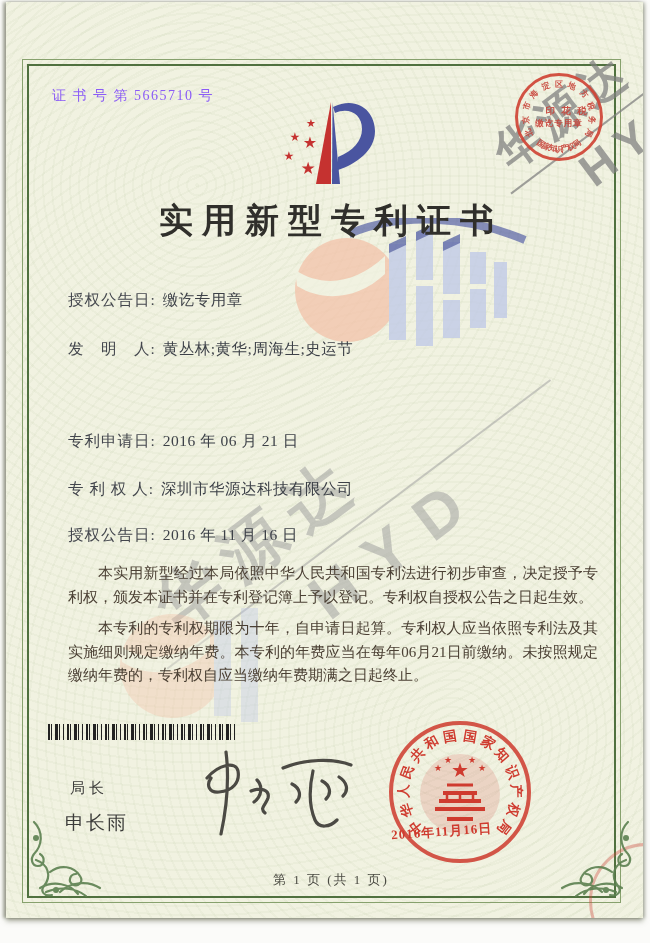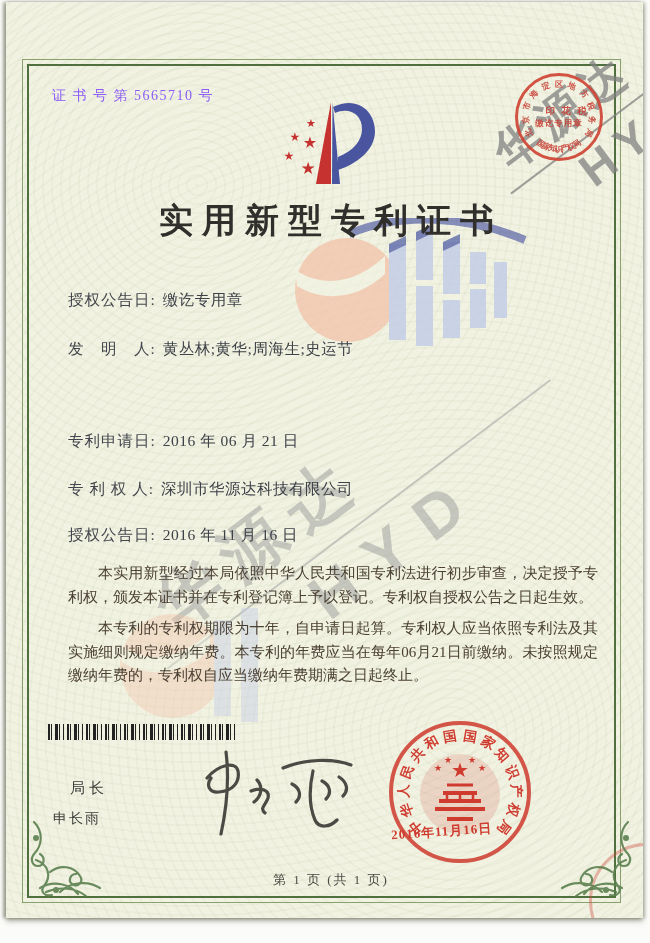--- a/index.html
+++ b/index.html
@@ -46,21 +46,21 @@
   .barcode{
     position:absolute;left:42px;top:722px;width:190px;height:16px;z-index:3;
     background:repeating-linear-gradient(90deg,
       #222 0 2px, rgba(0,0,0,0) 2px 3px,
       #222 3px 4px, rgba(0,0,0,0) 4px 7px,
       #222 7px 10px, rgba(0,0,0,0) 10px 11px,
       #222 11px 12px, rgba(0,0,0,0) 12px 15px,
       #222 15px 16px, rgba(0,0,0,0) 16px 19px);
   }
   .signer-title{position:absolute;left:64px;top:777px;font-size:15px;letter-spacing:4px;color:#3c3c3a;z-index:3;}
-  .signer-name{position:absolute;left:47px;top:808px;font-size:14px;letter-spacing:2px;color:#3c3c3a;z-index:3;text-align:right;}
+  .signer-name{position:absolute;left:59px;top:808px;font-size:19px;letter-spacing:2px;color:#3c3c3a;z-index:3;text-align:right;}
   .signature{position:absolute;left:185px;top:742px;width:175px;height:100px;z-index:4;}
   .footer{position:absolute;left:0;top:869px;width:650px;text-align:center;font-size:13px;letter-spacing:2px;color:#4b4b43;z-index:3;}
 
   
   .seal{position:absolute;left:383px;top:719px;width:142px;height:142px;z-index:5;}
   .seal-ring{position:absolute;inset:0;border:4px solid rgba(206,57,45,.85);border-radius:50%;}
   .seal-emblem{position:absolute;inset:0;}
   .seal-arc{position:absolute;inset:0;}
   .seal-char{position:absolute;color:#cf3b2f;font-weight:bold;font-family:"Liberation Serif",serif;}
   .seal-date{

